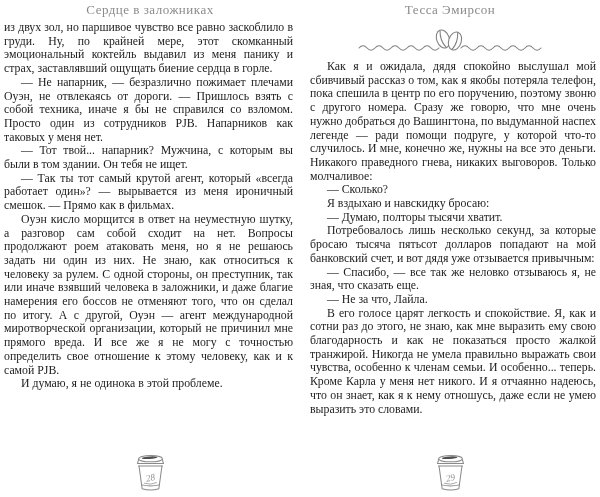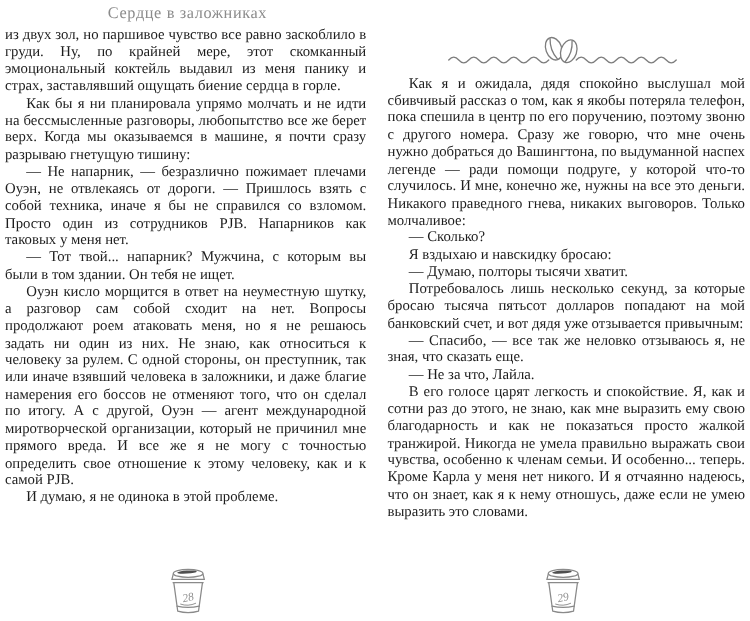--- a/index.html
+++ b/index.html
@@ -47,42 +47,43 @@
 </head>
 <body>
 
 <div class="spread">
 
   <section class="page page--left">
     <div class="running-head">Сердце в заложниках</div>
 
     <div class="text-area">
       <p class="para no-indent">из двух зол, но паршивое чувство все равно заскоблило в груди. Ну, по крайней мере, этот скомканный эмоциональный коктейль выдавил из меня панику и страх, заставлявший ощущать биение сердца в горле.</p>
-      <p class="para">Как бы я ни планировала упрямо молчать и не идти на бессмысленные разговоры, любопытство все же берет верх. Когда мы оказываемся в машине, я почти сразу разрываю гнетущую тишину:</p>
       <p class="para">— Не напарник, — безразлично пожимает плечами Оуэн, не отвлекаясь от дороги. — Пришлось взять с собой техника, иначе я бы не справился со взломом. Просто один из сотрудников PJB. Напарников как таковых у меня нет.</p>
       <p class="para">— Тот твой... напарник? Мужчина, с которым вы были в том здании. Он тебя не ищет.</p>
+      <p class="para">— Так ты тот самый крутой агент, который «всегда работает один»? — вырывается из меня ироничный смешок. — Прямо как в фильмах.</p>
       <p class="para">Оуэн кисло морщится в ответ на неуместную шутку, а разговор сам собой сходит на нет. Вопросы продолжают роем атаковать меня, но я не решаюсь задать ни один из них. Не знаю, как относиться к человеку за рулем. С одной стороны, он преступник, так или иначе взявший человека в заложники, и даже благие намерения его боссов не отменяют того, что он сделал по итогу. А с другой, Оуэн — агент международной миротворческой организации, который не причинил мне прямого вреда. И все же я не могу с точностью определить свое отношение к этому человеку, как и к самой PJB.</p>
       <p class="para">И думаю, я не одинока в этой проблеме.</p>
     </div>
 
     <div class="page-marker">
       <svg width="37" height="41" viewBox="0 0 40 44" fill="none" stroke="#8a8a8a" stroke-width="1.1" stroke-linecap="round">
         <path d="M7.6,14 L11,38.6 Q20,41.2 29,38.6 L32.4,14" fill="#ffffff"></path>
         <path d="M10.4,34.3 Q20,36.6 29.6,34.3"></path>
         <path d="M7.2,6.5 L6,11.2 L34,11.2 L32.8,6.5" fill="#ffffff"></path>
         <line x1="7" y1="14" x2="33" y2="14"></line>
         <ellipse cx="20" cy="6" rx="12.8" ry="3.4" fill="#ffffff"></ellipse>
         <ellipse cx="19" cy="4.9" rx="8.5" ry="1.3" fill="#4f4f4f" stroke="none" transform="rotate(-4 19 4.9)"></ellipse>
         <path d="M13.5,32.6 Q20,34.9 26.5,31.9" stroke-width="0.8"></path>
         <text x="20" y="30" text-anchor="middle" font-size="10" font-style="italic" font-family="Liberation Serif, serif" fill="#8f8f8f" stroke="none" transform="rotate(-12 20 27)">28</text>
       </svg>
     </div>
   </section>
 
   <section class="page page--right">
+    <div class="running-head">Тесса Эмирсон</div>
 
     <div class="scene-divider">
       <svg width="190" height="30" viewBox="0 0 190 30" fill="none" stroke="#7d7d7d" stroke-width="1.05" stroke-linecap="round">
         <path d="M4,22 Q8,17.5 12,22 T20,22 T28,22 T36,22 T44,22 T52,22 T60,22 T68,22 T76,22 T84,22"></path>
         <path d="M106,22 Q110,17.5 114,22 T122,22 T130,22 T138,22 T146,22 T154,22 T162,22 T170,22 T178,22 T186,22"></path>
         <g transform="rotate(-20 88 13)">
           <ellipse cx="88" cy="13" rx="6.3" ry="9.3" fill="#ffffff"></ellipse>
           <path d="M88,4.4 Q84.6,13 88,21.6"></path>
         </g>
         <g transform="rotate(18 100 15)">

